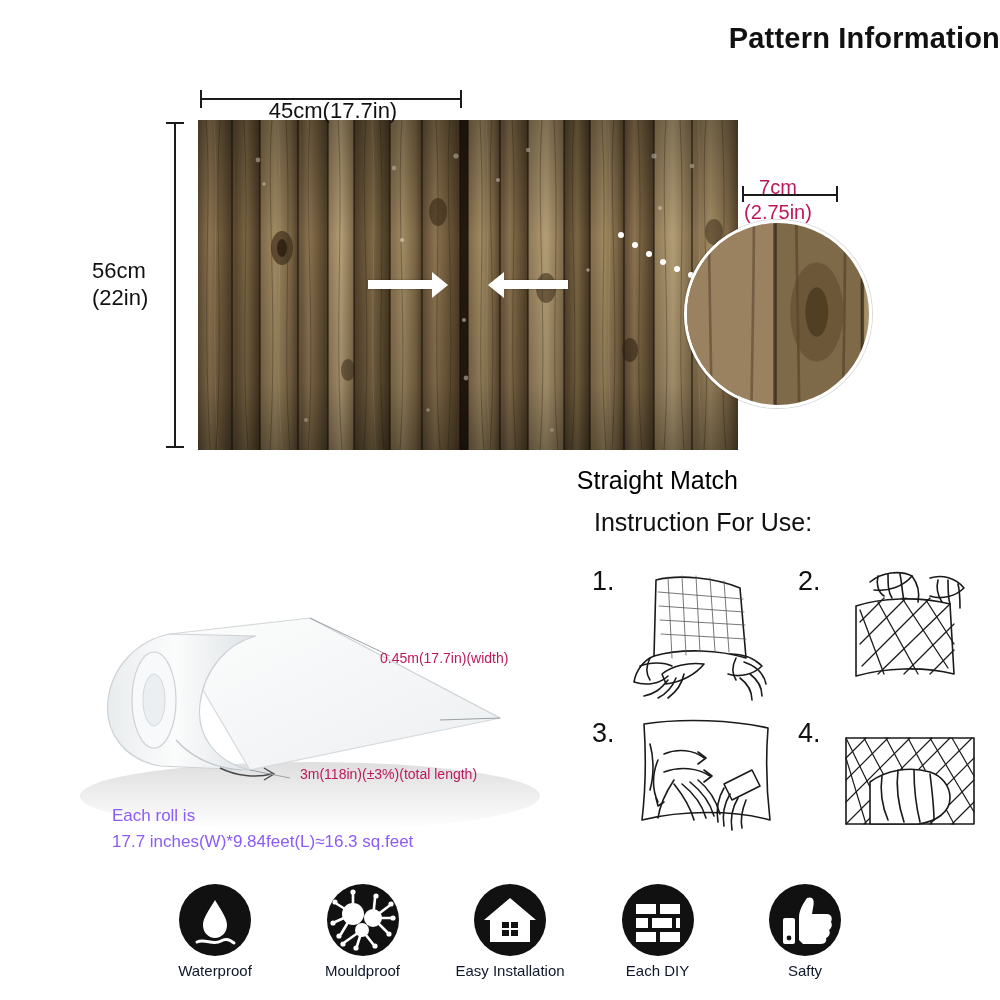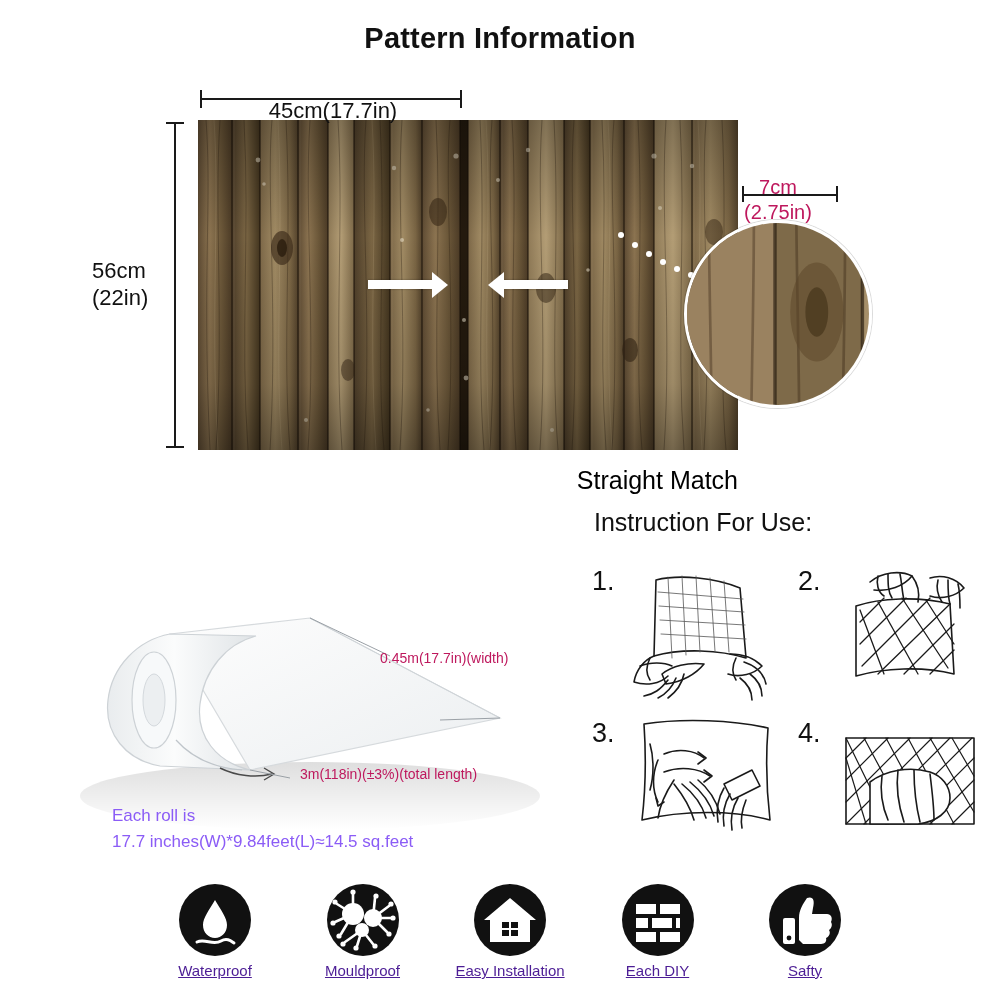--- a/index.html
+++ b/index.html
@@ -8,21 +8,21 @@
     width: 1000px; height: 1000px;
     background: #ffffff;
     font-family: "Liberation Sans", sans-serif;
     overflow: hidden;
   }
   #page { position: relative; width: 1000px; height: 1000px; }
 
   .title {
     position: absolute;
     left: 0; top: 22px; width: 1000px;
-    text-align: center;
+    text-align: right;
     font-size: 29px; font-weight: bold; color: #111;
     letter-spacing: .2px;
   }
 
   
   .swatch-wrap { position: absolute; left: 198px; top: 120px; width: 540px; height: 330px; }
   .swatch {
     position: absolute; inset: 0;
     overflow: hidden;
     background: #6d5a42;
@@ -111,21 +111,21 @@
   .features {
     position: absolute; left: 150px; top: 884px; width: 720px; height: 100px;
     display: flex; justify-content: space-between; align-items: flex-start;
   }
   .feature { width: 130px; text-align: center; }
   .feature .circle {
     width: 72px; height: 72px; border-radius: 50%;
     background: #111; margin: 0 auto 6px auto;
     position: relative; overflow: hidden;
   }
-  .feature .cap { font-size: 15px; color: #4c1d95; text-decoration: underline; }
+  .feature .cap { font-size: 15px; color: #0f172a; }
 </style>
 </head>
 <body>
 
 <div id="page">
 
   <div class="title">Pattern Information</div>
 
   <div class="swatch-wrap">
 
@@ -506,21 +506,21 @@
       <path d="M440 118 L380 120" stroke="#9aa0a6" stroke-width="1"></path>
       <path d="M190 170 L230 178" stroke="#9aa0a6" stroke-width="1"></path>
     </svg>
 
     <div class="roll-text" style="left:320px; top:50px;">0.45m(17.7in)(width)</div>
     <div class="roll-text" style="left:240px; top:166px;">3m(118in)(±3%)(total length)</div>
   </div>
 
   <div class="each-roll">
     <div>Each roll is</div>
-    <div>17.7 inches(W)*9.84feet(L)≈14.5 sq.feet</div>
+    <div>17.7 inches(W)*9.84feet(L)≈16.3 sq.feet</div>
   </div>
 
   <div class="features">
 
     <div class="feature">
       <div class="circle">
         <svg width="72" height="72" viewBox="0 0 72 72">
           <path d="M36 16 C30 26 24 34 24 41 C24 48.5 29.4 54 36 54 C42.6 54 48 48.5 48 41 C48 34 42 26 36 16 Z" fill="#fff"></path>
           <path d="M18 58 C26 54 34 62 42 57 C48 53.5 52 57 55 59" fill="none" stroke="#fff" stroke-width="3" stroke-linecap="round"></path>
         </svg>

